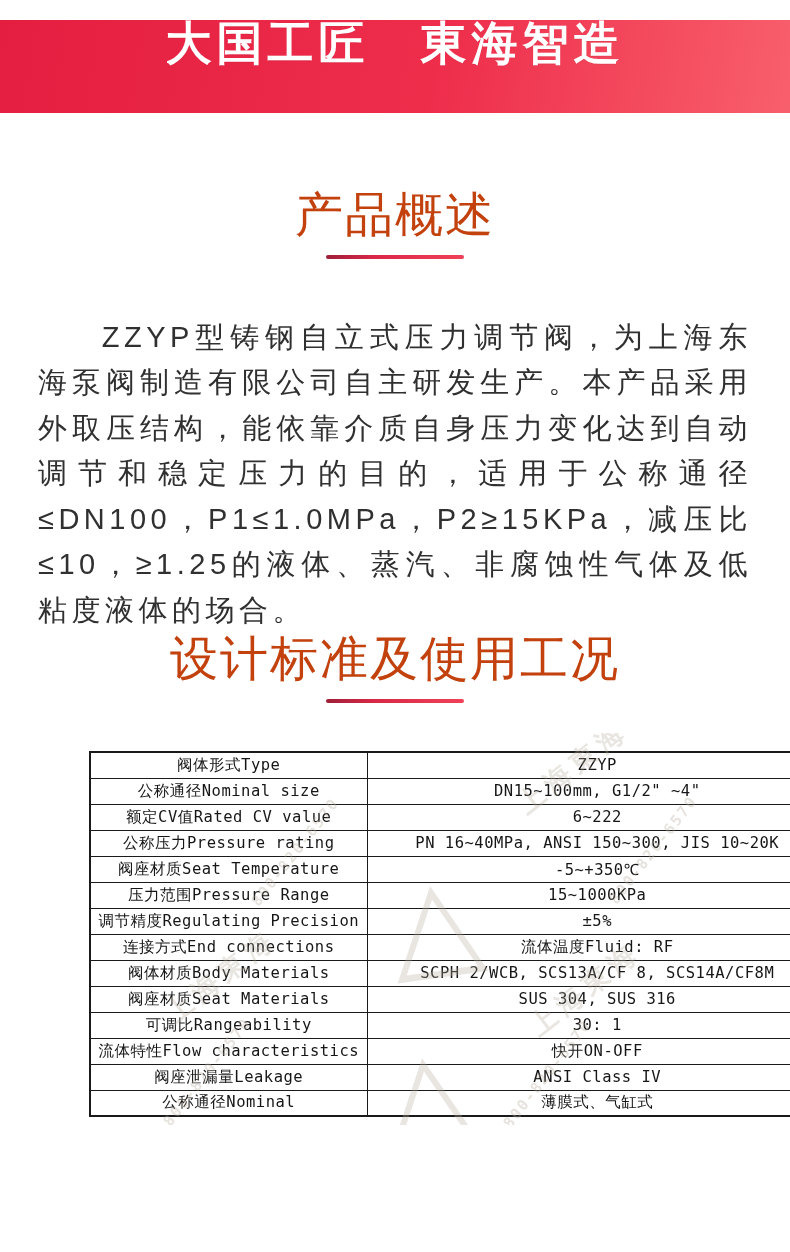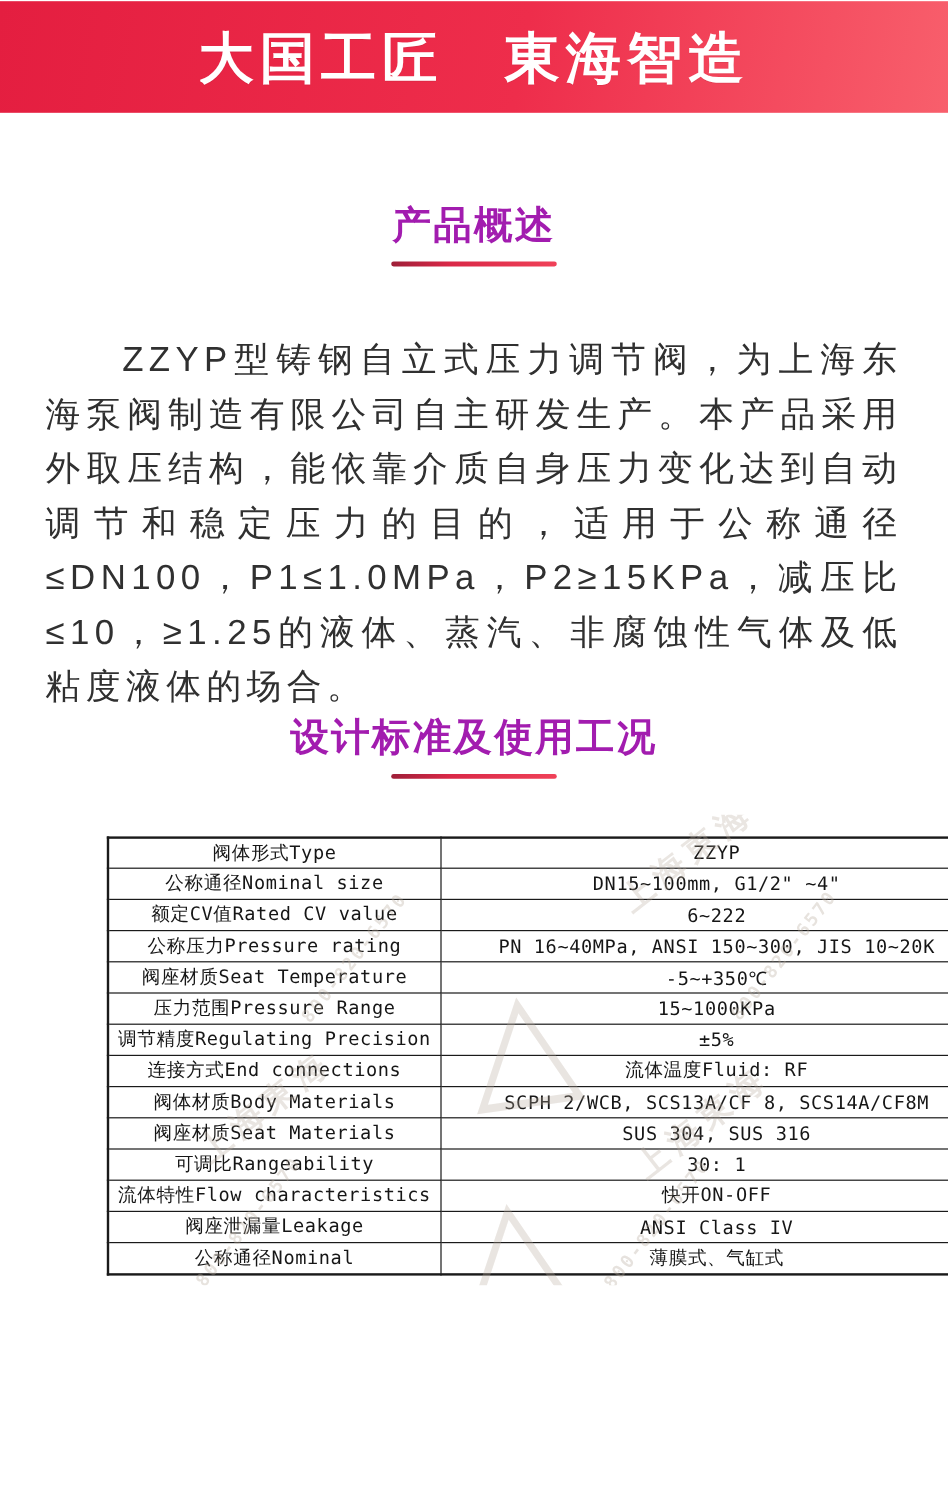--- a/index.html
+++ b/index.html
@@ -10,44 +10,44 @@
     margin: 0 auto;
     font-family: "Liberation Sans", "DejaVu Sans", sans-serif;
     color: #2b2b2b;
     overflow-x: hidden;
   }
 
   
   .banner {
     width: 790px;
     height: 93px;
-    margin-top: 1px;
+    margin-top: 20px;
     background: linear-gradient(100deg, #e41e40 0%, #ee2d4b 55%, #f85f6c 100%);
     display: flex;
-    align-items: center;
+    align-items: flex-start;
     justify-content: center;
   }
   .banner-title {
     color: #ffffff;
     font-size: 46px;
     font-weight: 700;
     letter-spacing: 5px;
     line-height: 1;
     text-shadow: 0 1px 0 rgba(0,0,0,0.06);
   }
 
   
   .section-head { text-align: center; }
   .section-head.first { margin-top: 76px; }
   .section-head.second { }
   .section-title {
     display: inline-block;
-    font-size: 32px;
-    font-weight: 700;
-    color: #a21caf;
+    font-size: 48px;
+    font-weight: 400;
+    color: #c2410c;
     letter-spacing: 2px;
     line-height: 1.1;
   }
   .section-underline {
     width: 138px;
     height: 4px;
     margin: 13px auto 0;
     border-radius: 2px;
     background: linear-gradient(90deg, #9e1f38 0%, #d92847 35%, #f04158 100%);
   }

